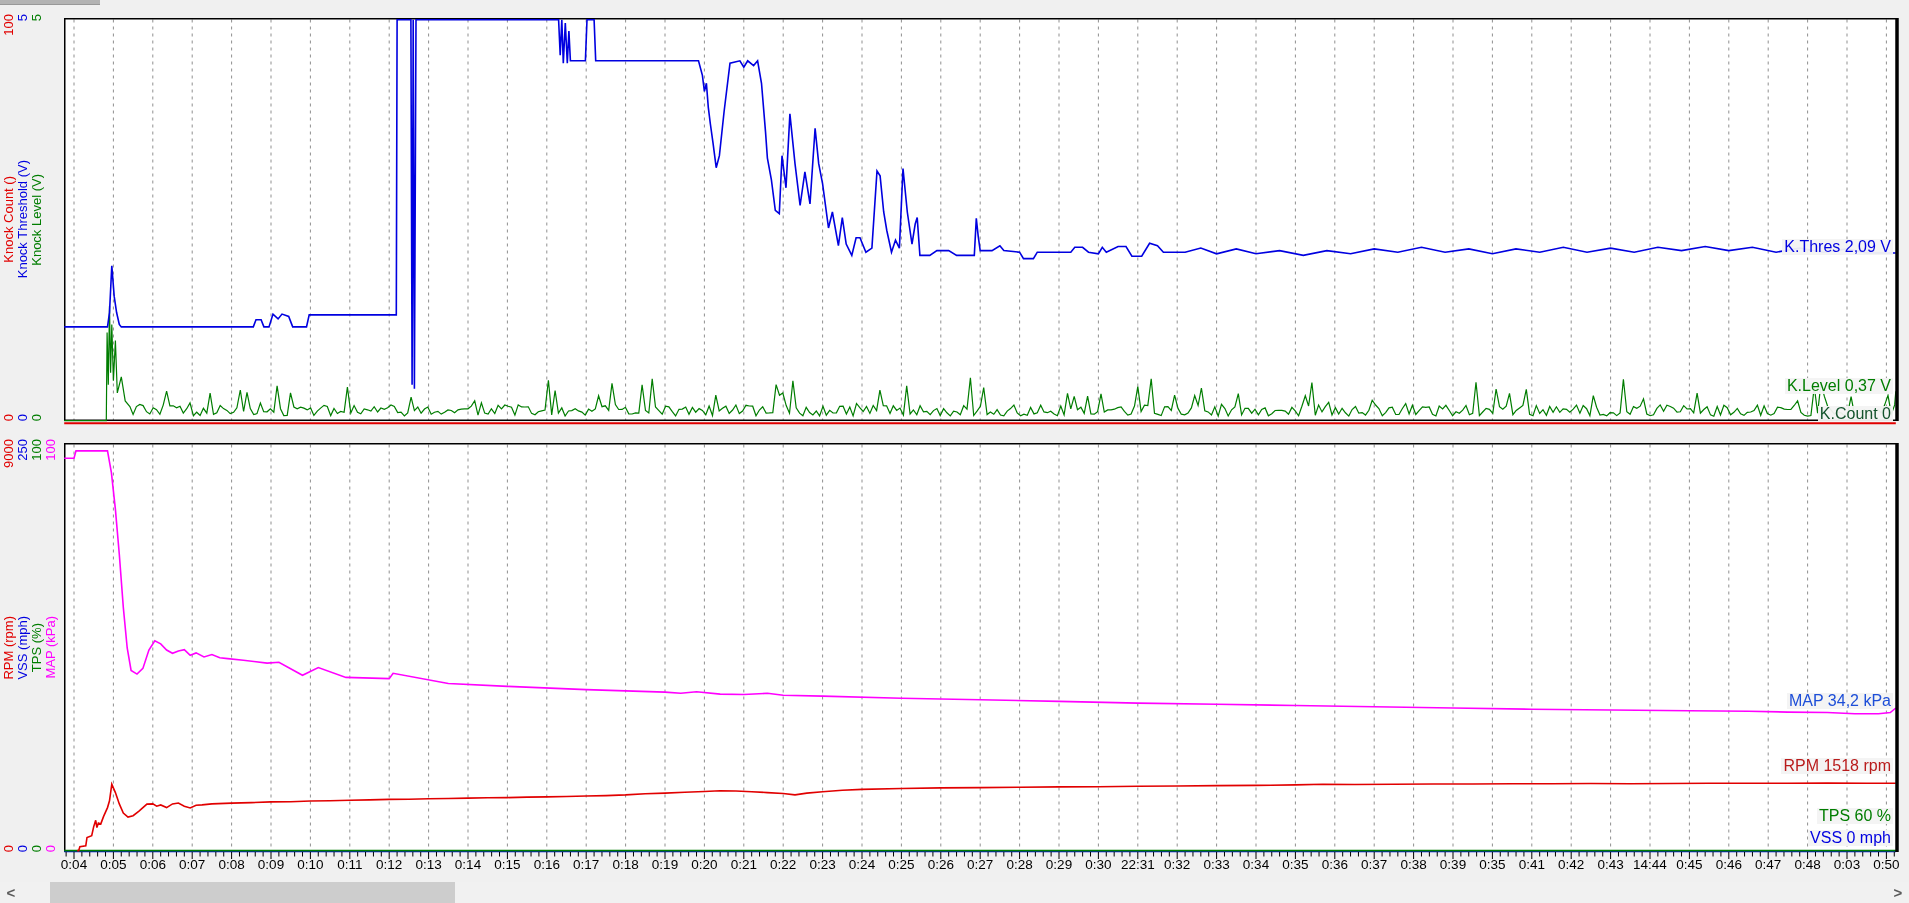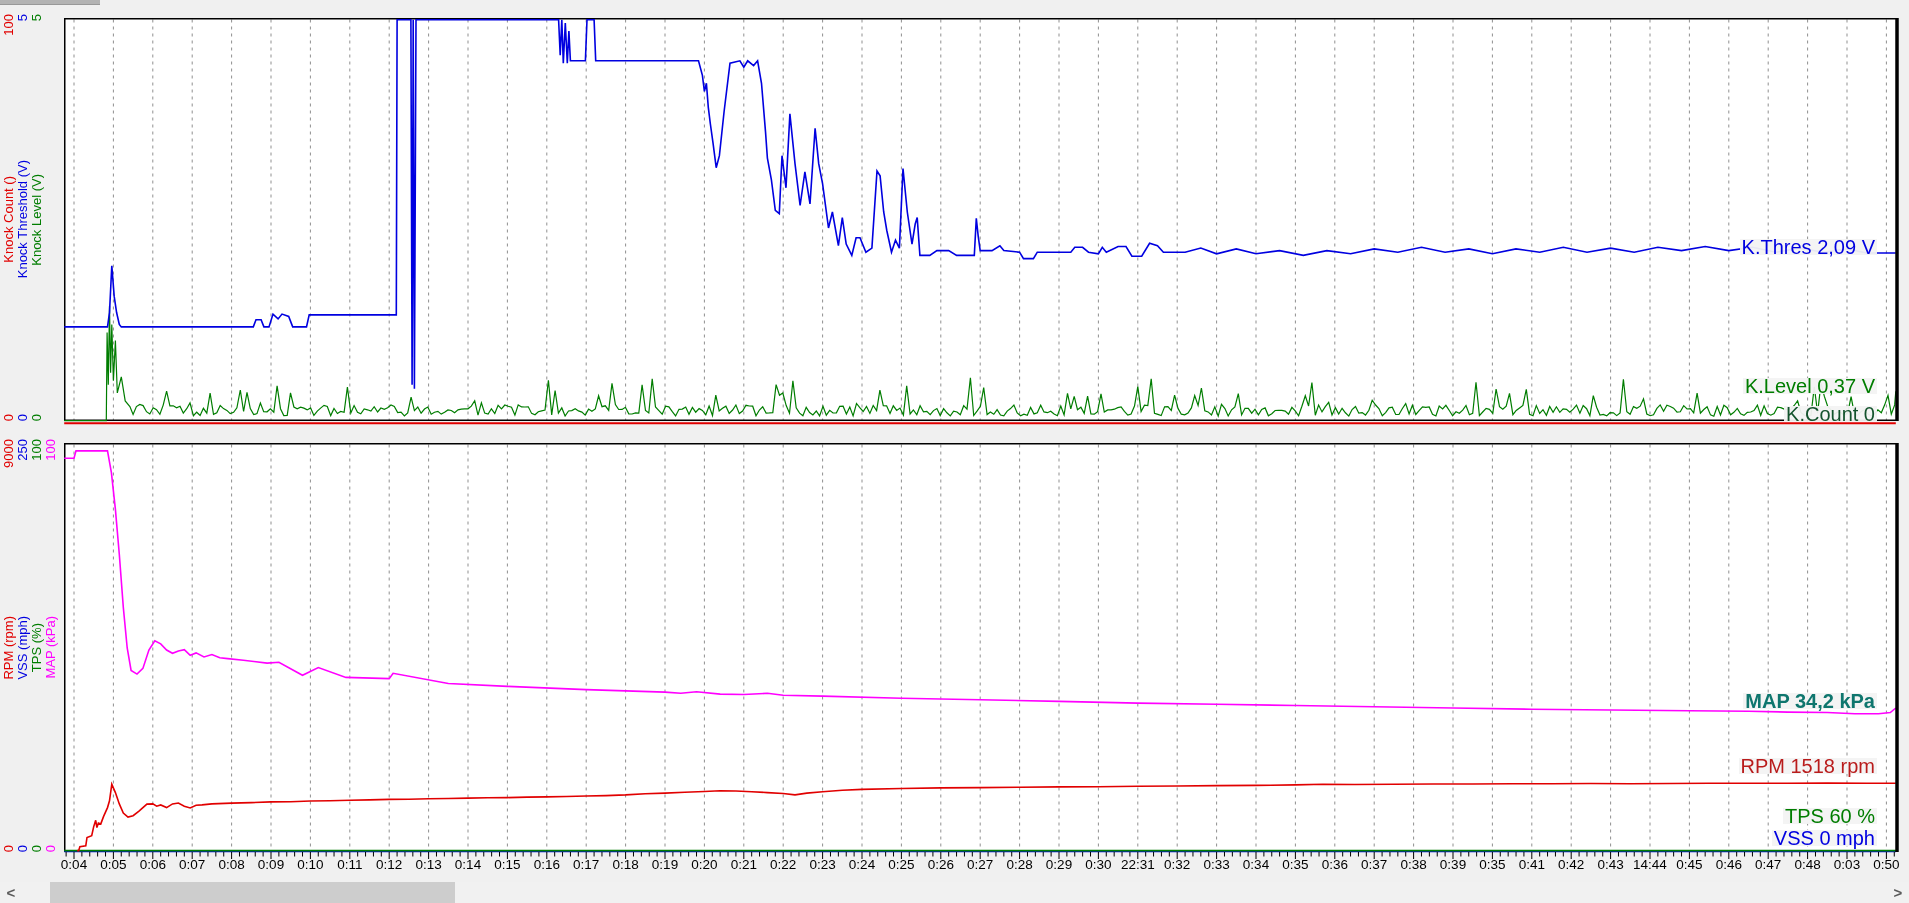--- a/index.html
+++ b/index.html
@@ -5,21 +5,21 @@
   html,body{margin:0;padding:0;background:#f0f0f0;}
   .screen{position:relative;width:1909px;height:903px;background:#f0f0f0;overflow:hidden;
           font-family:"Liberation Sans",sans-serif;color:#000;}
   .topfrag{position:absolute;left:0;top:0;width:100px;height:4px;background:#b3b3b3;border-bottom:1px solid #989898;}
   svg{position:absolute;}
   .vcol{position:absolute;width:15px;display:flex;flex-direction:column;align-items:center;overflow:visible;}
   .vcol span{writing-mode:vertical-rl;transform:rotate(180deg);font-size:13px;white-space:nowrap;line-height:15px;}
   .vcol.center{justify-content:center;}
   .vcol.top{justify-content:flex-start;}
   .vcol.bottom{justify-content:flex-end;}
-  .vallabel{position:absolute;right:32px;font-size:20px;line-height:16px;background:rgba(243,243,243,0.95);
+  .vallabel{position:absolute;right:16px;font-size:16px;line-height:16px;background:rgba(243,243,243,0.95);
             padding:0 2px;white-space:nowrap;z-index:6;}
   .xtick{position:absolute;top:857px;width:44px;text-align:center;font-size:13.5px;color:#000;}
   .hscroll{position:absolute;left:0;top:882px;width:1909px;height:21px;background:#f1f1f1;}
   .hthumb{position:absolute;left:50px;top:0;width:405px;height:21px;background:#cdcdcd;}
   .harrow{position:absolute;top:0;height:21px;line-height:21px;font-size:15px;font-weight:bold;color:#5a5a5a;
           width:18px;text-align:center;cursor:default;}
   .harrow.left{left:2px;}
   .harrow.right{right:2px;}
 </style>
 </head>
@@ -441,21 +441,21 @@
         <span>100</span>
       </div>
       <div class="vcol bottom" style="left: 43px; top: 826px; height: 26px; color: rgb(255, 0, 255);">
         <span>0</span>
       </div>
     </div>
   <div id="vallabels">
       <div class="vallabel" style="top: 239px; color: rgb(0, 0, 224);">K.Thres 2,09 V</div>
       <div class="vallabel" style="top: 378px; color: rgb(0, 125, 0);">K.Level 0,37 V</div>
       <div class="vallabel" style="top: 406px; color: #14532d;">K.Count 0</div>
-      <div class="vallabel" style="top: 693px; color: #0f766e; font-weight: bold;">MAP 34,2 kPa</div>
+      <div class="vallabel" style="top: 693px; color: #1d4ed8;">MAP 34,2 kPa</div>
       <div class="vallabel" style="top: 758px; color: #b91c1c;">RPM 1518 rpm</div>
       <div class="vallabel" style="top: 808px; color: rgb(0, 125, 0);">TPS 60 %</div>
       <div class="vallabel" style="top: 830px; color: rgb(0, 0, 224);">VSS 0 mph</div>
     </div>
   <div id="xticks">
       <div class="xtick" style="left: 52px;">0:04</div>
       <div class="xtick" style="left: 91.4px;">0:05</div>
       <div class="xtick" style="left: 130.8px;">0:06</div>
       <div class="xtick" style="left: 170.2px;">0:07</div>
       <div class="xtick" style="left: 209.6px;">0:08</div>

